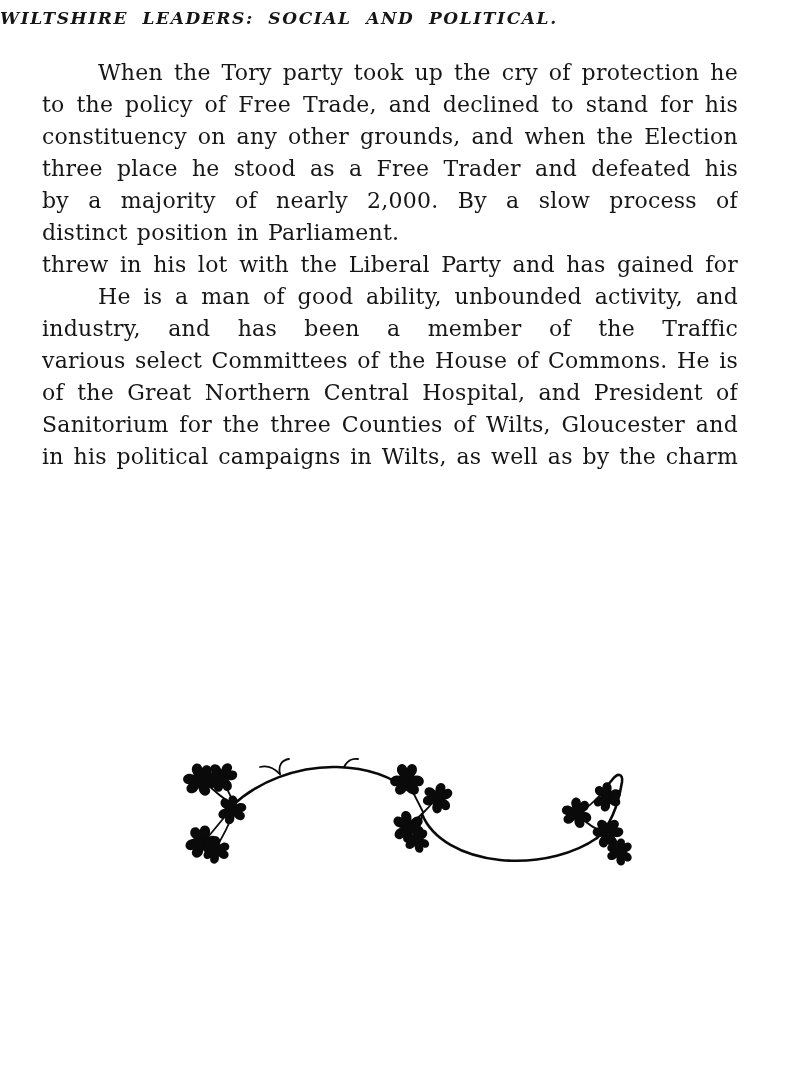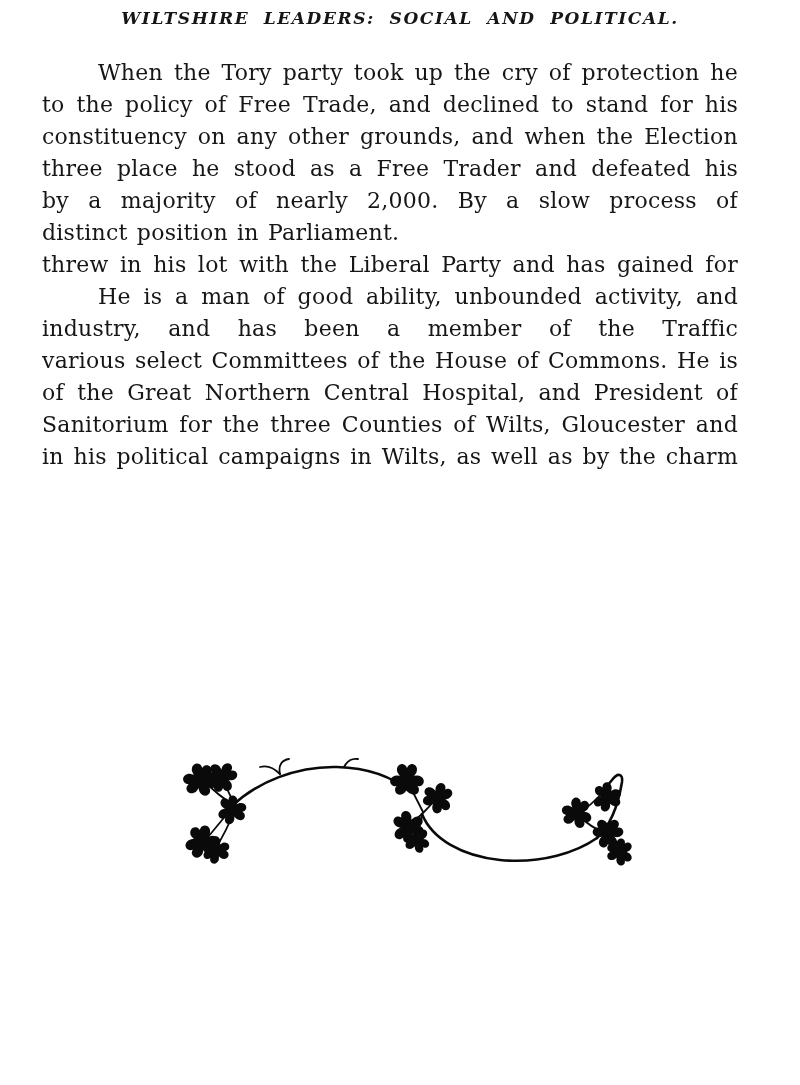--- a/index.html
+++ b/index.html
@@ -10,21 +10,21 @@
     position: relative;
     font-family: "DejaVu Serif", serif;
   }
   .sheet {
     position: absolute; inset: 0;
     background: #ffffff;
   }
   .header {
     position: absolute;
     top: 6px; left: 0; width: 100%;
-    text-align: center;
+    text-align: left;
     font-style: italic;
     font-weight: bold;
     font-size: 17px;
     line-height: 24px;
     letter-spacing: 1.6px;
     word-spacing: 7px;
     color: #161616;
   }
   .textblock {
     position: absolute;

